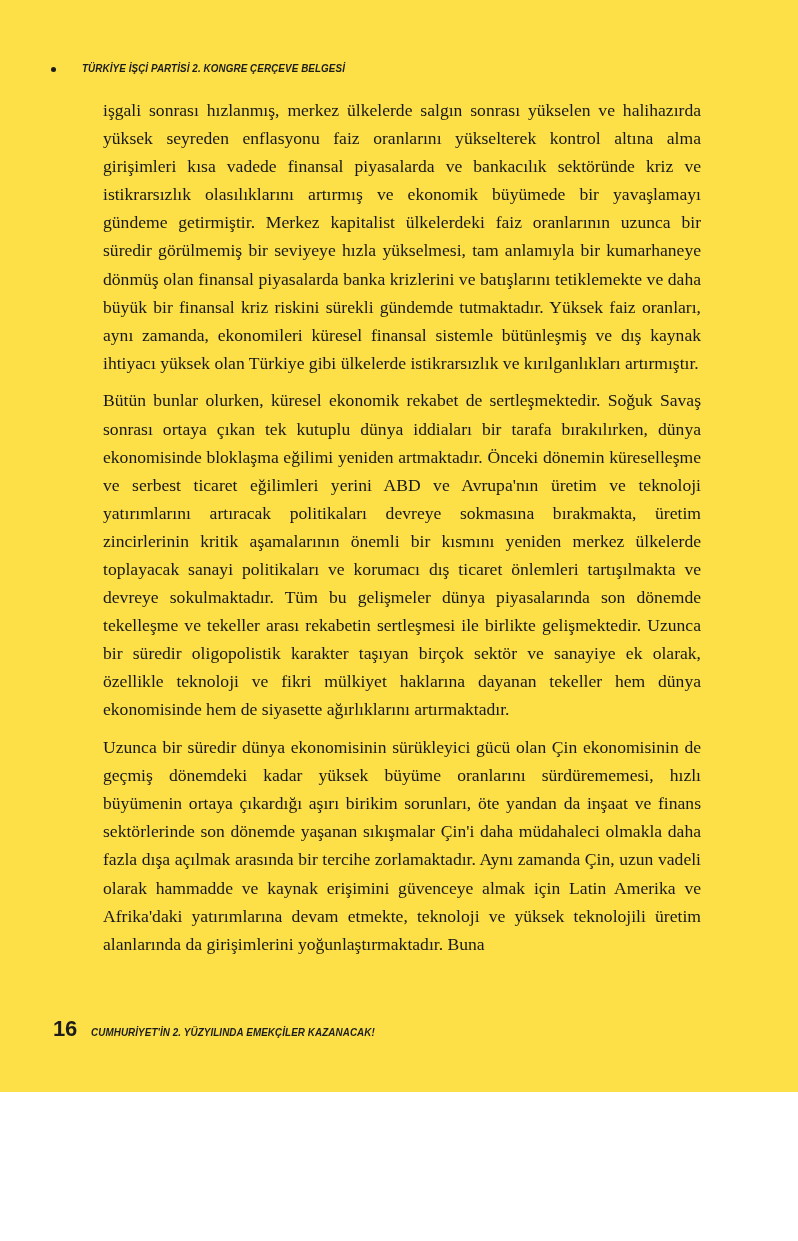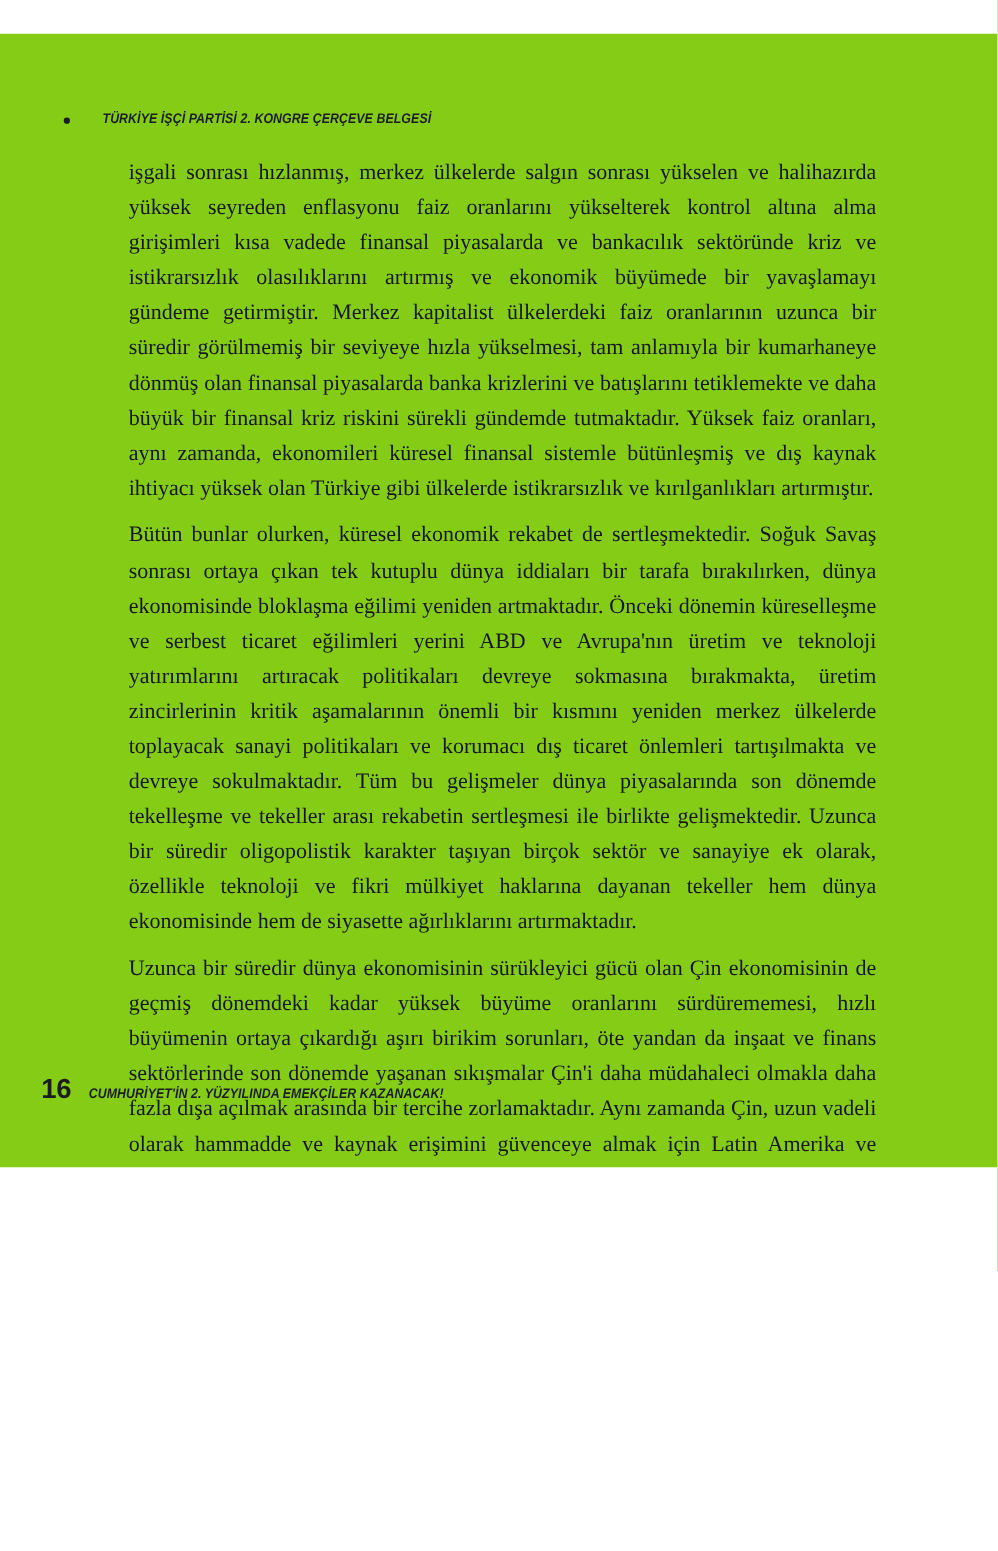--- a/index.html
+++ b/index.html
@@ -5,25 +5,24 @@
 <style>
   html, body {
     margin: 0;
     padding: 0;
     background: #ffffff;
   }
 
   .page {
     position: relative;
     width: 798px;
-    height: 907px;
-    background: #84cc16;
+    height: 1092px;
+    background: #fde047;
     overflow: hidden;
     box-sizing: border-box;
-    margin-top: 27px;
   }
 
   
   .running-header {
     position: absolute;
     top: 60px;
     left: 50px;
     right: 50px;
     height: 18px;
     display: flex;
@@ -73,21 +72,21 @@
     -webkit-hyphens: manual;
   }
 
   .body-paragraph:last-child {
     margin-bottom: 0;
   }
 
   
   .running-footer {
     position: absolute;
-    left: 33px;
+    left: 53px;
     bottom: 52px;
     display: flex;
     align-items: baseline;
   }
 
   .page-number {
     font-family: "Liberation Sans", "DejaVu Sans", sans-serif;
     font-weight: bold;
     font-size: 22px;
     color: #1c1c1c;

